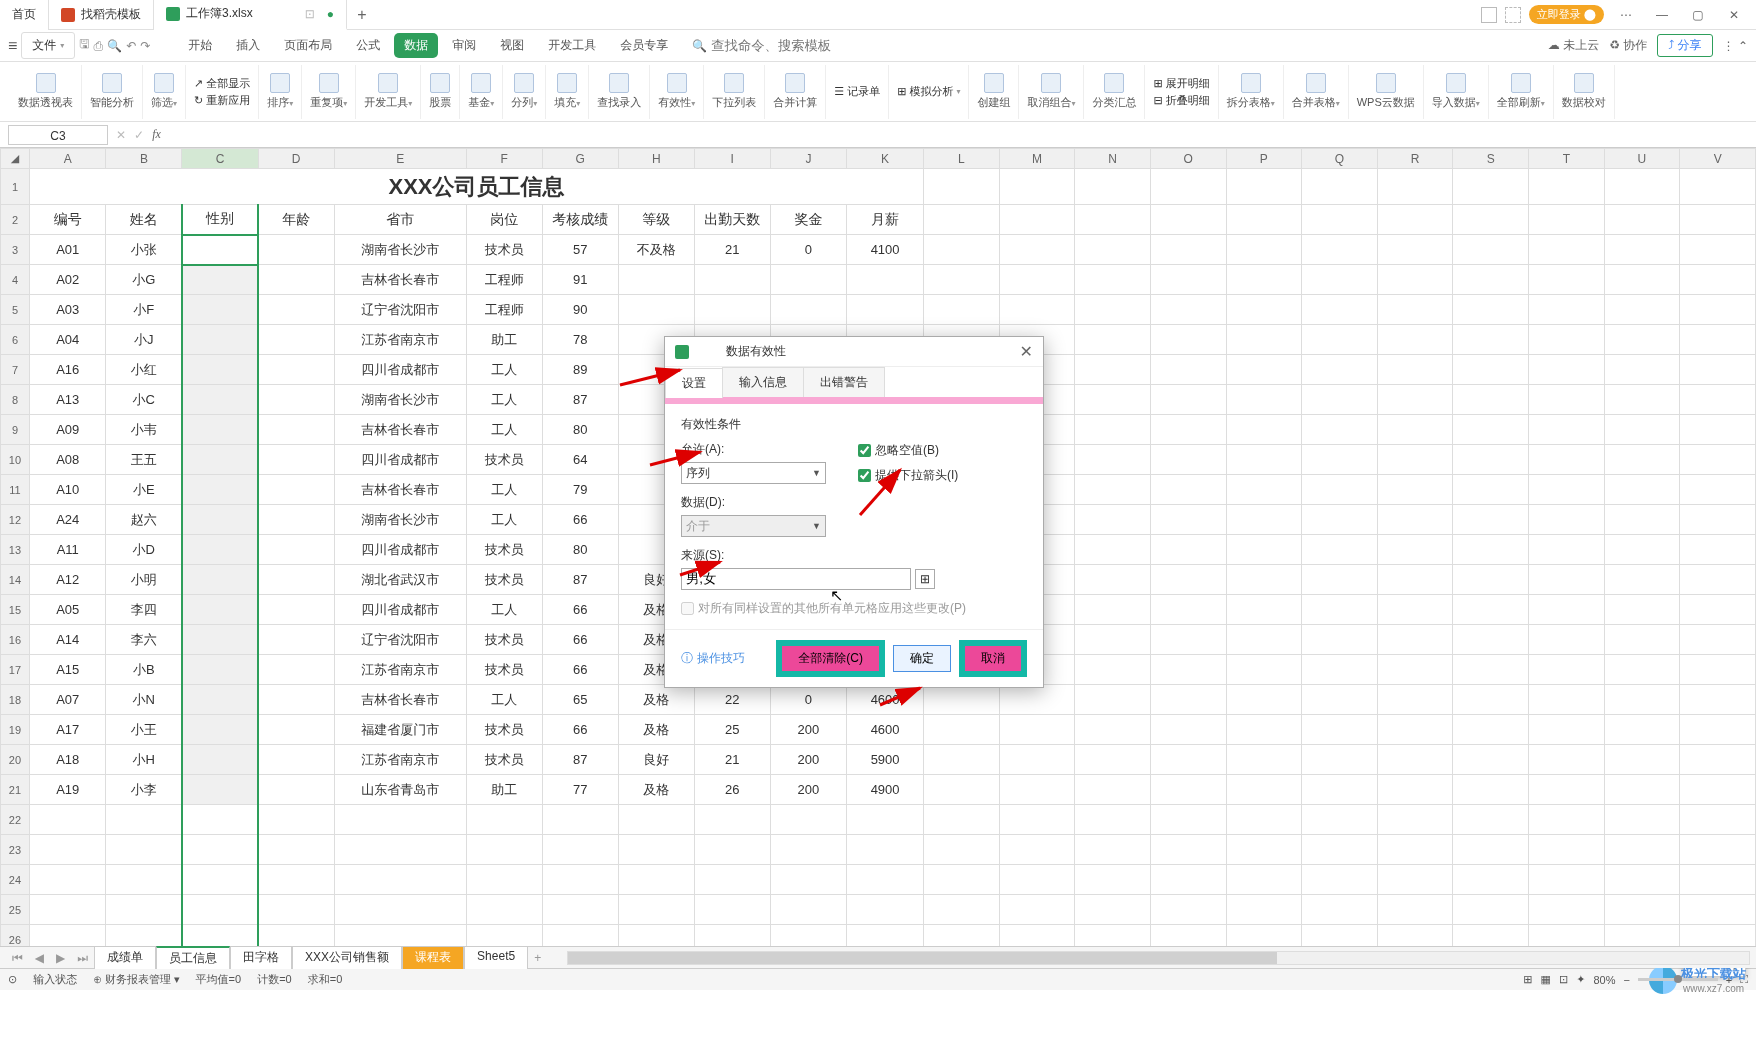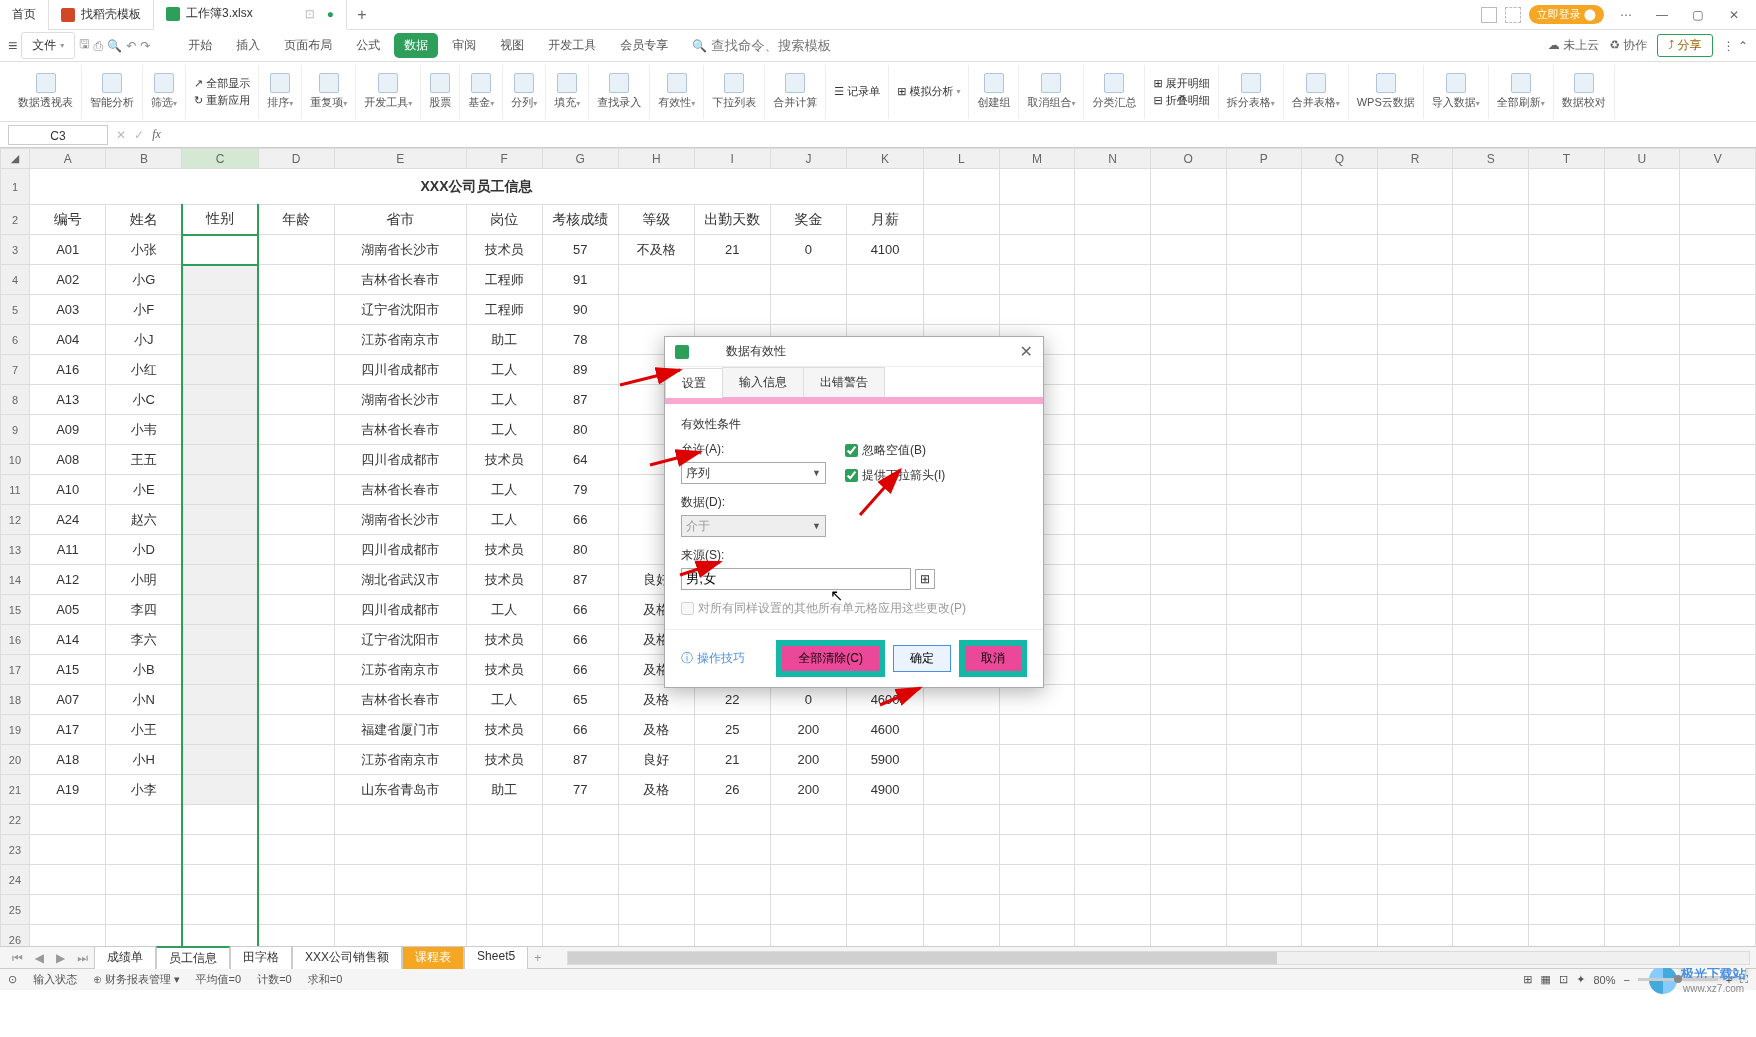--- a/index.html
+++ b/index.html
@@ -21,21 +21,21 @@
 
 
 .menubar { height: 32px; display: flex; align-items: center; padding: 0 8px; border-bottom: 1px solid #e0e0e0; gap: 4px; }
 .menu-file { background: #fff; padding: 4px 10px; border: 1px solid #ddd; border-radius: 3px; display:flex; align-items:center; gap:4px; }
 .menu-item { padding: 4px 10px; cursor: pointer; color: #555; }
 .menu-item.active { background: #2e9e5b; color: #fff; border-radius: 5px; }
 .qa-btn { display:flex; align-items:center; gap:4px;}
 .search-box { display: flex; align-items: center; color: #999; gap: 4px; margin-left: 10px; }
 .search-input { border: none; outline: none; width: 120px; }
 .menubar-right { margin-left: auto; display: flex; align-items: center; gap: 10px; color: #666; }
-.share-btn { border: 1px solid #2e9e5b; color: #a16207; padding: 2px 10px; border-radius: 3px; }
+.share-btn { border: 1px solid #2e9e5b; color: #3b82f6; padding: 2px 10px; border-radius: 3px; }
 
 
 .ribbon { height: 60px; display: flex; align-items: center; padding: 0 10px; border-bottom: 1px solid #e0e0e0; gap: 0; }
 .ribbon-group { display: flex; flex-direction: column; align-items: center; padding: 0 8px; border-right: 1px solid #eee; height: 54px; justify-content: center; gap: 2px; }
 .ribbon-icon { width: 20px; height: 20px; background: #e8f0f8; border: 1px solid #b0c4de; border-radius: 2px; }
 .ribbon-label { font-size: 11px; color: #555; white-space: nowrap; }
 .ribbon-row { display:flex; align-items:center; gap:3px; font-size:11px;}
 .drop { font-size: 8px; color: #999; }
 
 
@@ -47,21 +47,21 @@
 .sheet-area { position: relative; height: 798px; overflow: hidden; }
 table.sheet { border-collapse: collapse; table-layout: fixed; }
 .sheet th, .sheet td { border: 1px solid #ddd; height: 30px; text-align: center; font-size: 13px; color: #333; background: #fff; }
 .sheet th { background: #f0f0f0; font-weight: normal; color: #666; height: 20px; font-size: 12px; }
 .sheet .rowhdr { width: 30px; background: #f0f0f0; color: #666; font-size: 11px; }
 .sheet .colA { width: 80px; } .sheet .colB { width: 80px; } .sheet .colC { width: 80px; }
 .sheet .colD { width: 80px; } .sheet .colE { width: 140px; } .sheet .colF { width: 80px; }
 .sheet .colG { width: 80px; } .sheet .colH { width: 80px; } .sheet .colI { width: 80px; }
 .sheet .colJ { width: 80px; } .sheet .colK { width: 80px; }
 .sheet .colrest { width: 80px; }
-.title-row td { font-size: 14px; font-weight: bold; height: 36px; margin-top: 24px; }
+.title-row td { font-size: 22px; font-weight: bold; height: 36px; margin-top: 24px; }
 .header-row td { font-size: 14px; }
 .selected-col { border-left: 2px solid #2e9e5b !important; border-right: 2px solid #2e9e5b !important; }
 
 
 .sheettabs { height: 22px; display: flex; align-items: center; border-top: 1px solid #ccc; background: #f5f5f5; padding: 0 6px; gap: 0; position:relative;}
 .sheettab { padding: 2px 12px; border: 1px solid #ccc; background: #fff; font-size: 12px; cursor: pointer; border-bottom: none; }
 .sheettab.active { background: #fff; border-top: 2px solid #2e9e5b; }
 .sheettab.orange { background: #f5a623; color: #fff; }
 .nav-arrows { color: #999; padding: 0 6px; }
 .scrollbar-h { flex:1; height:14px; background:#f0f0f0; border:1px solid #ddd; margin-left:20px; position:relative;}
@@ -76,21 +76,21 @@
 
 .dialog { position: absolute; left: 664px; top: 336px; width: 380px; background: #fff; border: 1px solid #aaa; box-shadow: 0 4px 20px rgba(0,0,0,.3); }
 .dialog-title { height: 30px; display: flex; align-items: center; padding: 0 10px; border-bottom: 1px solid #eee; gap: 31px; }
 .dialog-title-icon { width: 14px; height: 14px; background: #2e9e5b; border-radius: 2px; margin-right: 6px; }
 .dialog-close { margin-left: auto; font-size: 16px; color: #666; cursor: pointer; }
 .dialog-tabs { display: flex; border-bottom: 7px solid #f9a8d4; }
 .dialog-tab { padding: 6px 16px; border: 1px solid #ddd; border-bottom: none; background: #f5f5f5; margin-right: -1px; cursor: pointer; }
 .dialog-tab.active { background: #fff; position: relative; top: 1px; }
 .dialog-body { padding: 12px 16px; }
 .fieldset-label { font-size: 12px; color: #333; margin-bottom: 8px; }
-.form-row { display: flex; align-items: center; margin-bottom: 10px; gap: 19px; }
+.form-row { display: flex; align-items: center; margin-bottom: 10px; gap: 32px; }
 .form-col { display: flex; flex-direction: column; gap: 4px; }
 .form-label { font-size: 12px; color: #333; }
 .form-select { width: 145px; height: 22px; border: 1px solid #aaa; background: #fff; padding: 0 4px; display:flex; align-items:center; justify-content:space-between; font-size:12px;}
 .form-select .arrow { font-size: 9px; color:#555;}
 .form-select.disabled { background: #eee; color: #999; }
 .form-input { width: 230px; height: 22px; border: 1px solid #aaa; padding: 0 4px; }
 .form-check { display: flex; align-items: center; gap: 4px; font-size: 12px; }
 .form-check input { accent-color: #2e9e5b; }
 .picker-btn { width: 20px; height: 20px; border: 1px solid #aaa; display: inline-flex; align-items: center; justify-content: center; margin-left: 4px; }
 .dialog-footer { display: flex; align-items: center; padding: 10px 16px; gap: 8px; border-top: 1px solid #eee; }

